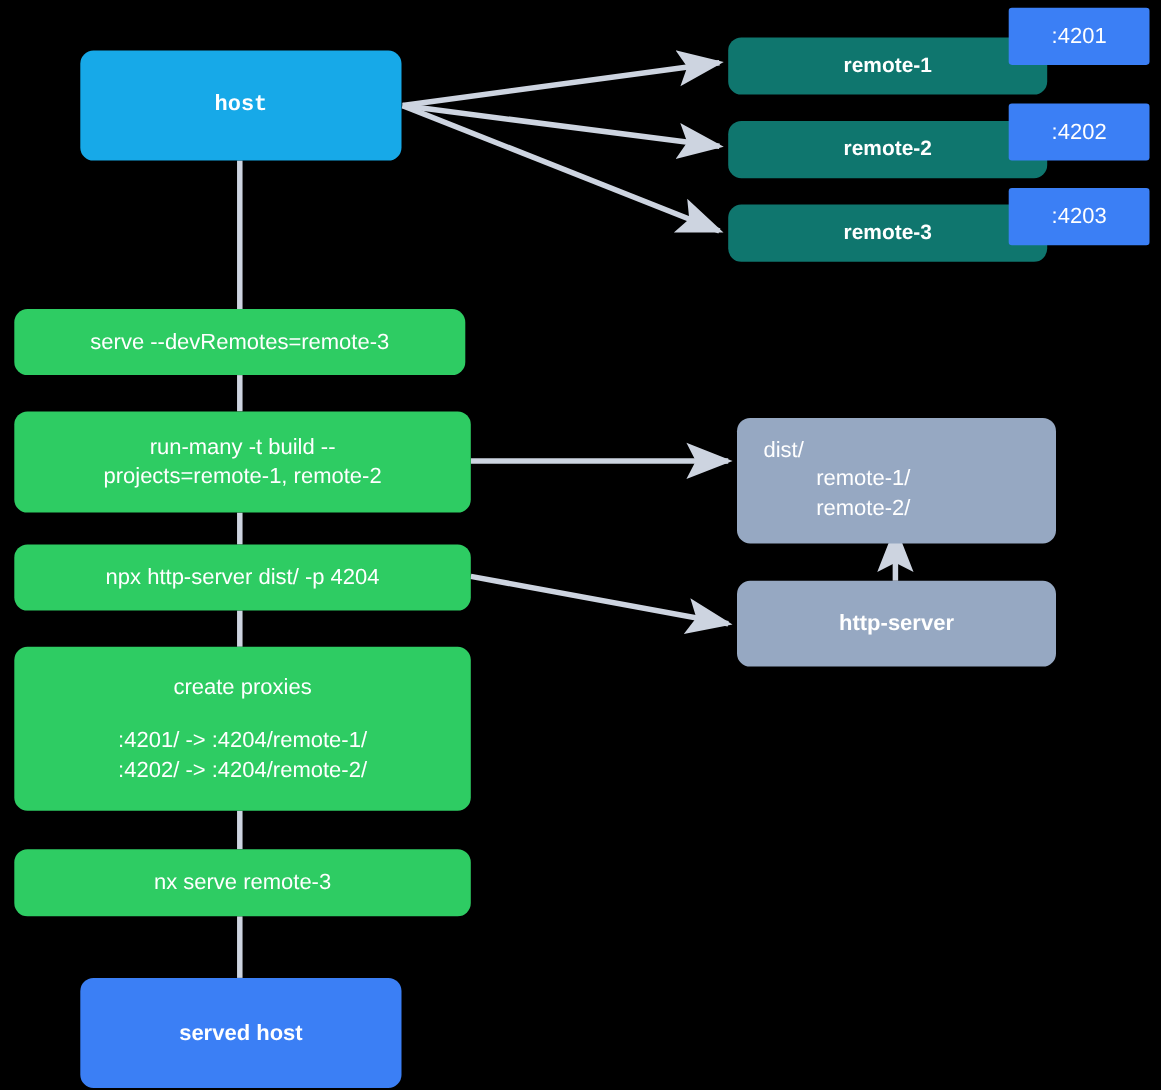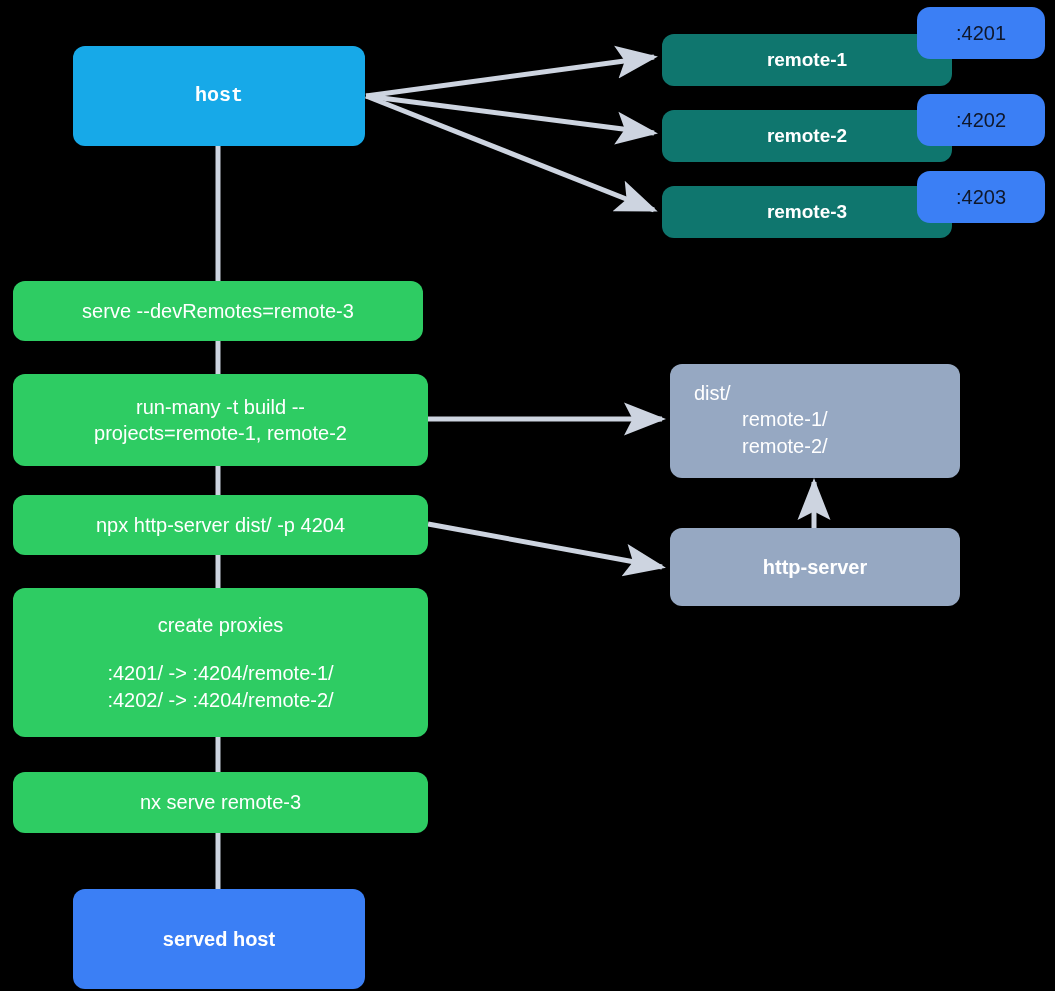--- a/index.html
+++ b/index.html
@@ -71,22 +71,22 @@
   }
   .node.service {
     background: #96a8c2;
     font-size: 20px;
     font-weight: bold;
   }
   .badge {
     position: absolute;
     box-sizing: border-box;
     background: #3b7ff5;
-    border-radius: 13px;
-    color: #0f172a;
+    border-radius: 3px;
+    color: #ffffff;
     font-size: 20px;
     font-weight: normal;
     display: flex;
     align-items: center;
     justify-content: center;
     z-index: 5;
   }
   .folder-line {
     display: block;
     white-space: pre;
@@ -193,21 +193,21 @@
   </div>
 
   <div class="node cmd" style="left:13px; top:772px; width:415px; height:61px;">
     <span>nx serve remote-3</span>
   </div>
 
   <div class="node served" style="left:73px; top:889px; width:292px; height:100px;">
     <span>served host</span>
   </div>
 
-  <div class="node folder" style="left:670px; top:364px; width:290px; height:114px;">
+  <div class="node folder" style="left:670px; top:380px; width:290px; height:114px;">
     <span class="folder-line">dist/</span>
     <span class="folder-line indent">remote-1/</span>
     <span class="folder-line indent">remote-2/</span>
   </div>
 
   <div class="node service" style="left:670px; top:528px; width:290px; height:78px;">
     <span>http-server</span>
   </div>
 
 </div>

